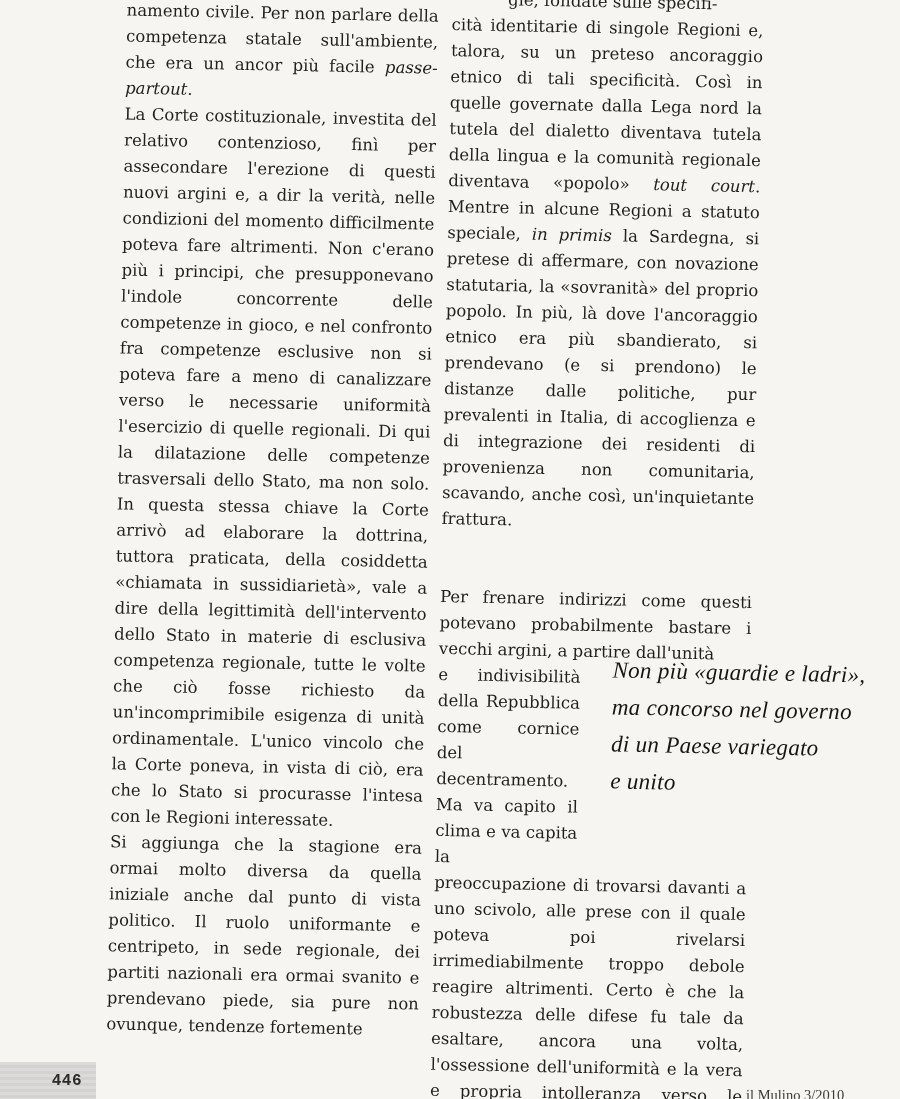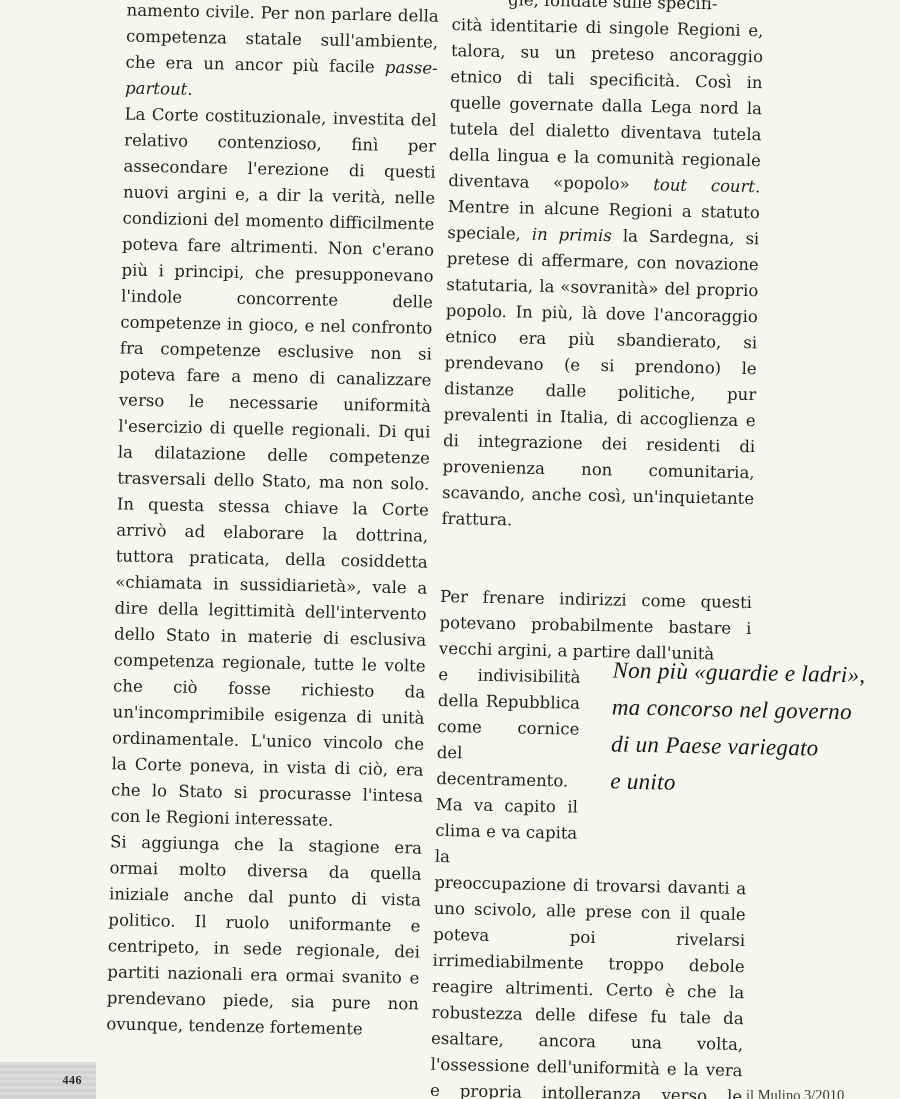--- a/index.html
+++ b/index.html
@@ -31,22 +31,22 @@
     font-style:italic;font-size:23px;line-height:37px;
     color:#181613;white-space:nowrap;letter-spacing:0.3px;
   }
   .pageband{
     position:absolute;left:0;top:1062px;width:96px;height:37px;
     background:repeating-linear-gradient(180deg,#dcdbd9 0 3px,#d3d2d0 3px 6px);
     display:flex;align-items:center;justify-content:flex-end;
     padding-right:14px;box-sizing:border-box;
   }
   .pagenum{
-    font-family:Liberation Serif, serif;font-weight:bold;
-    font-size:12px;color:#2b2a28;letter-spacing:0.5px;
+    font-family:Liberation Mono, monospace;font-weight:bold;
+    font-size:16px;color:#2b2a28;letter-spacing:0.5px;
   }
   .footer{
     position:absolute;left:746px;top:1087px;
     font-family:"Liberation Serif", serif;font-size:14.5px;color:#3d3b38;
     white-space:nowrap;
   }
   i{font-style:italic;}
 </style>
 </head>
 <body>

